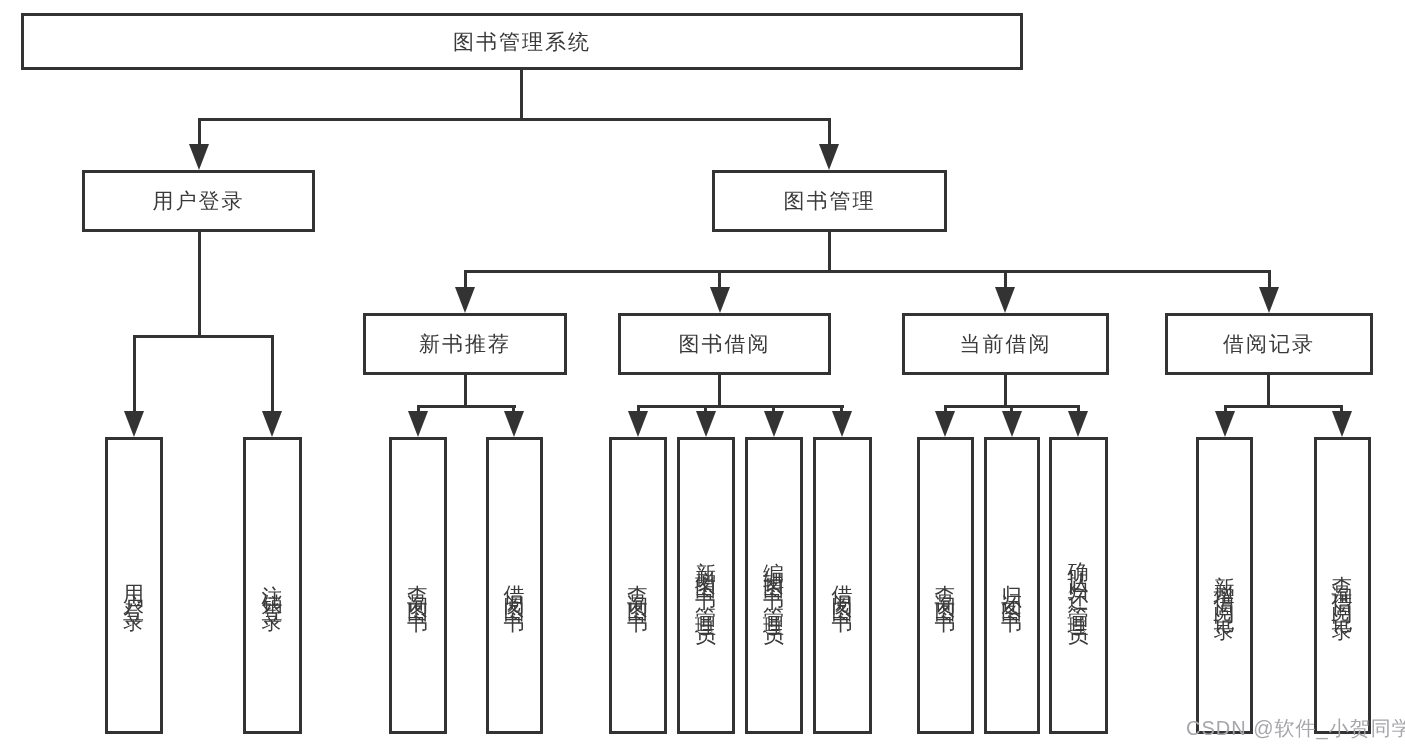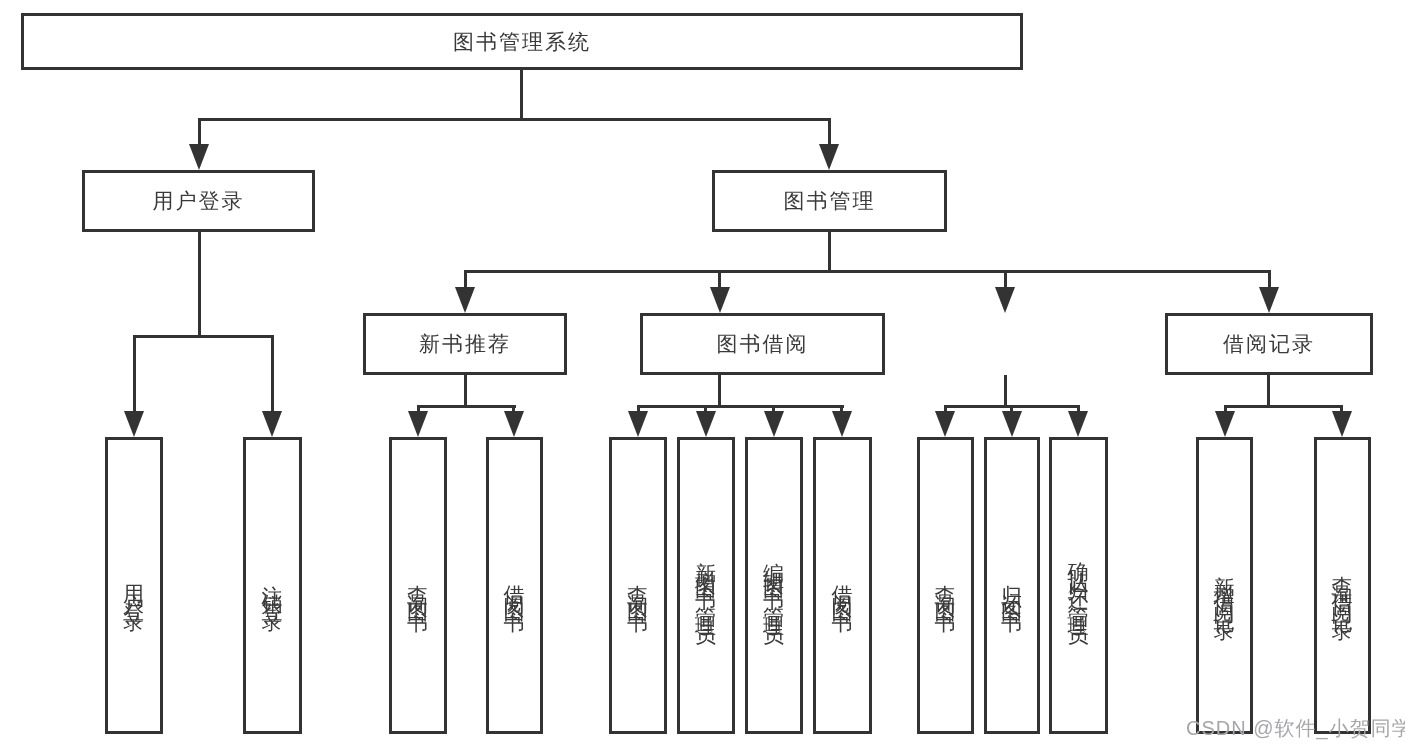--- a/index.html
+++ b/index.html
@@ -106,21 +106,22 @@
   <div class="ar" style="left:1215px;top:411px"></div>
   <div class="vl" style="left:1340px;top:405px;width:3px;height:12px"></div>
   <div class="ar" style="left:1332px;top:411px"></div>
 
   <div class="bx hbox" style="left:21px;top:13px;width:1002px;height:57px">图书管理系统</div>
 
   <div class="bx hbox" style="left:82px;top:170px;width:233px;height:62px">用户登录</div>
   <div class="bx hbox" style="left:363px;top:313px;width:204px;height:62px">新书推荐</div>
 
   <div class="bx hbox" style="left:712px;top:170px;width:235px;height:62px">图书管理</div>
-  <div class="bx hbox" style="left:640px;top:313px;width:245px;height:62px">图书借阅</div>
+  <div class="bx hbox" style="left:618px;top:313px;width:213px;height:62px">图书借阅</div>
+  <div class="bx hbox" style="left:902px;top:313px;width:207px;height:62px">当前借阅</div>
   <div class="bx hbox" style="left:1165px;top:313px;width:208px;height:62px">借阅记录</div>
 
   <div class="bx leaf" style="left:105px;top:437px;width:58px;height:297px">
     <span>用户登录</span>
   </div>
   <div class="bx leaf" style="left:243px;top:437px;width:59px;height:297px">
     <span>注销登录</span>
   </div>
 
   <div class="bx leaf" style="left:389px;top:437px;width:58px;height:297px">

